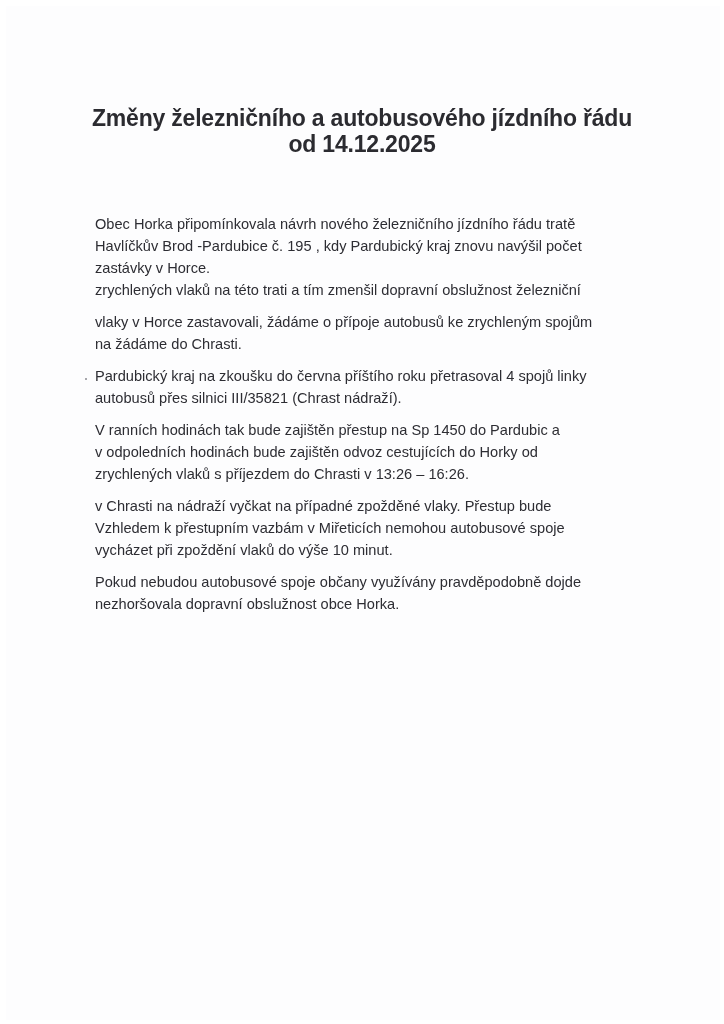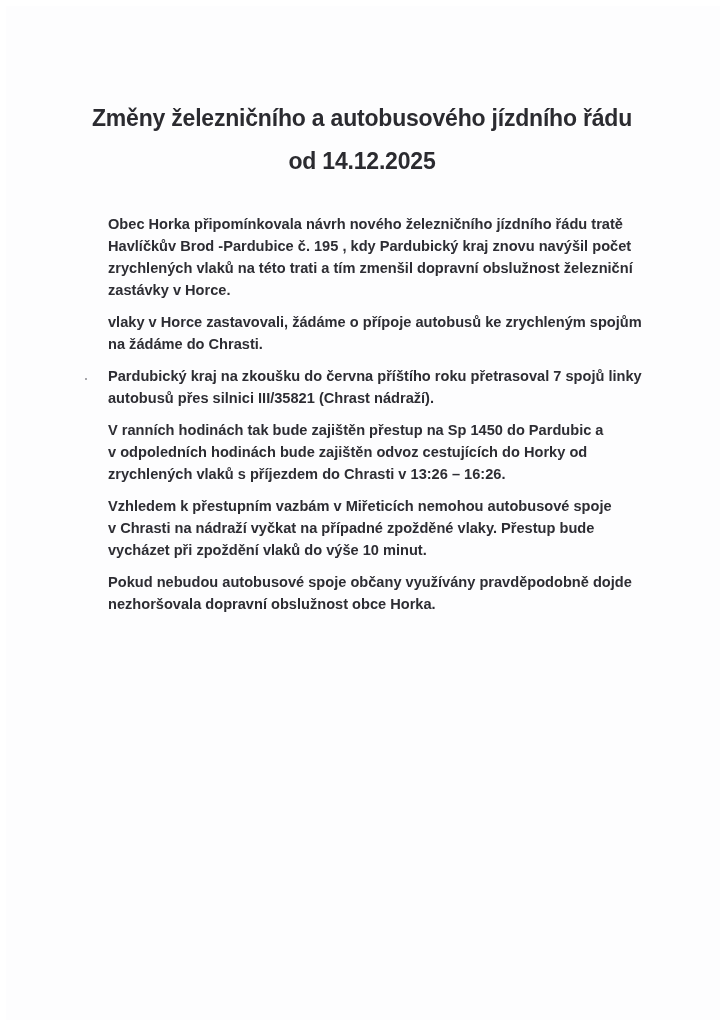--- a/index.html
+++ b/index.html
@@ -27,27 +27,27 @@
     position: absolute;
     left: 0;
     width: 724px;
     text-align: center;
     font-weight: bold;
     font-size: 23px;
     letter-spacing: -0.2px;
     color: #2b2b30;
   }
   .title.l1 { top: 105px; }
-  .title.l2 { top: 148px; }
+  .title.l2 { top: 131px; }
   .body {
     position: absolute;
-    left: 108px;
+    left: 95px;
     top: 213px;
     width: 570px;
-    font-weight: bold;
+    font-weight: normal;
     font-size: 14.6px;
     line-height: 22px;
     color: #2d2d33;
   }
   .para {
     margin: 0 0 10px 0;
     white-space: nowrap;
   }
   .para .line { display: block; }
   .speck {
@@ -67,38 +67,38 @@
 
 <div class="title l1">Změny železničního a autobusového jízdního řádu</div>
 <div class="title l2">od 14.12.2025</div>
 
 <div class="speck"></div>
 
 <div class="body">
   <p class="para">
     <span class="line">Obec Horka připomínkovala návrh nového železničního jízdního řádu tratě</span>
     <span class="line">Havlíčkův Brod -Pardubice č. 195 , kdy Pardubický kraj znovu navýšil počet</span>
+    <span class="line">zastávky v Horce.</span>
     <span class="line">zrychlených vlaků na této trati a tím zmenšil dopravní obslužnost železniční</span>
-    <span class="line">zastávky v Horce.</span>
   </p>
   <p class="para">
     <span class="line">vlaky v Horce zastavovali, žádáme o přípoje autobusů ke zrychleným spojům</span>
     <span class="line">na žádáme do Chrasti.</span>
   </p>
   <p class="para">
-    <span class="line">Pardubický kraj na zkoušku do června příštího roku přetrasoval 7 spojů linky</span>
+    <span class="line">Pardubický kraj na zkoušku do června příštího roku přetrasoval 4 spojů linky</span>
     <span class="line">autobusů přes silnici III/35821 (Chrast nádraží).</span>
   </p>
   <p class="para">
     <span class="line">V ranních hodinách tak bude zajištěn přestup na Sp 1450 do Pardubic a</span>
     <span class="line">v odpoledních hodinách bude zajištěn odvoz cestujících do Horky od</span>
     <span class="line">zrychlených vlaků s příjezdem do Chrasti v 13:26 – 16:26.</span>
   </p>
   <p class="para">
+    <span class="line">v Chrasti na nádraží vyčkat na případné zpožděné vlaky. Přestup bude</span>
     <span class="line">Vzhledem k přestupním vazbám v Miřeticích nemohou autobusové spoje</span>
-    <span class="line">v Chrasti na nádraží vyčkat na případné zpožděné vlaky. Přestup bude</span>
     <span class="line">vycházet při zpoždění vlaků do výše 10 minut.</span>
   </p>
   <p class="para">
     <span class="line">Pokud nebudou autobusové spoje občany využívány pravděpodobně dojde</span>
     <span class="line">nezhoršovala dopravní obslužnost obce Horka.</span>
   </p>
 </div>
 
 </body></html>

